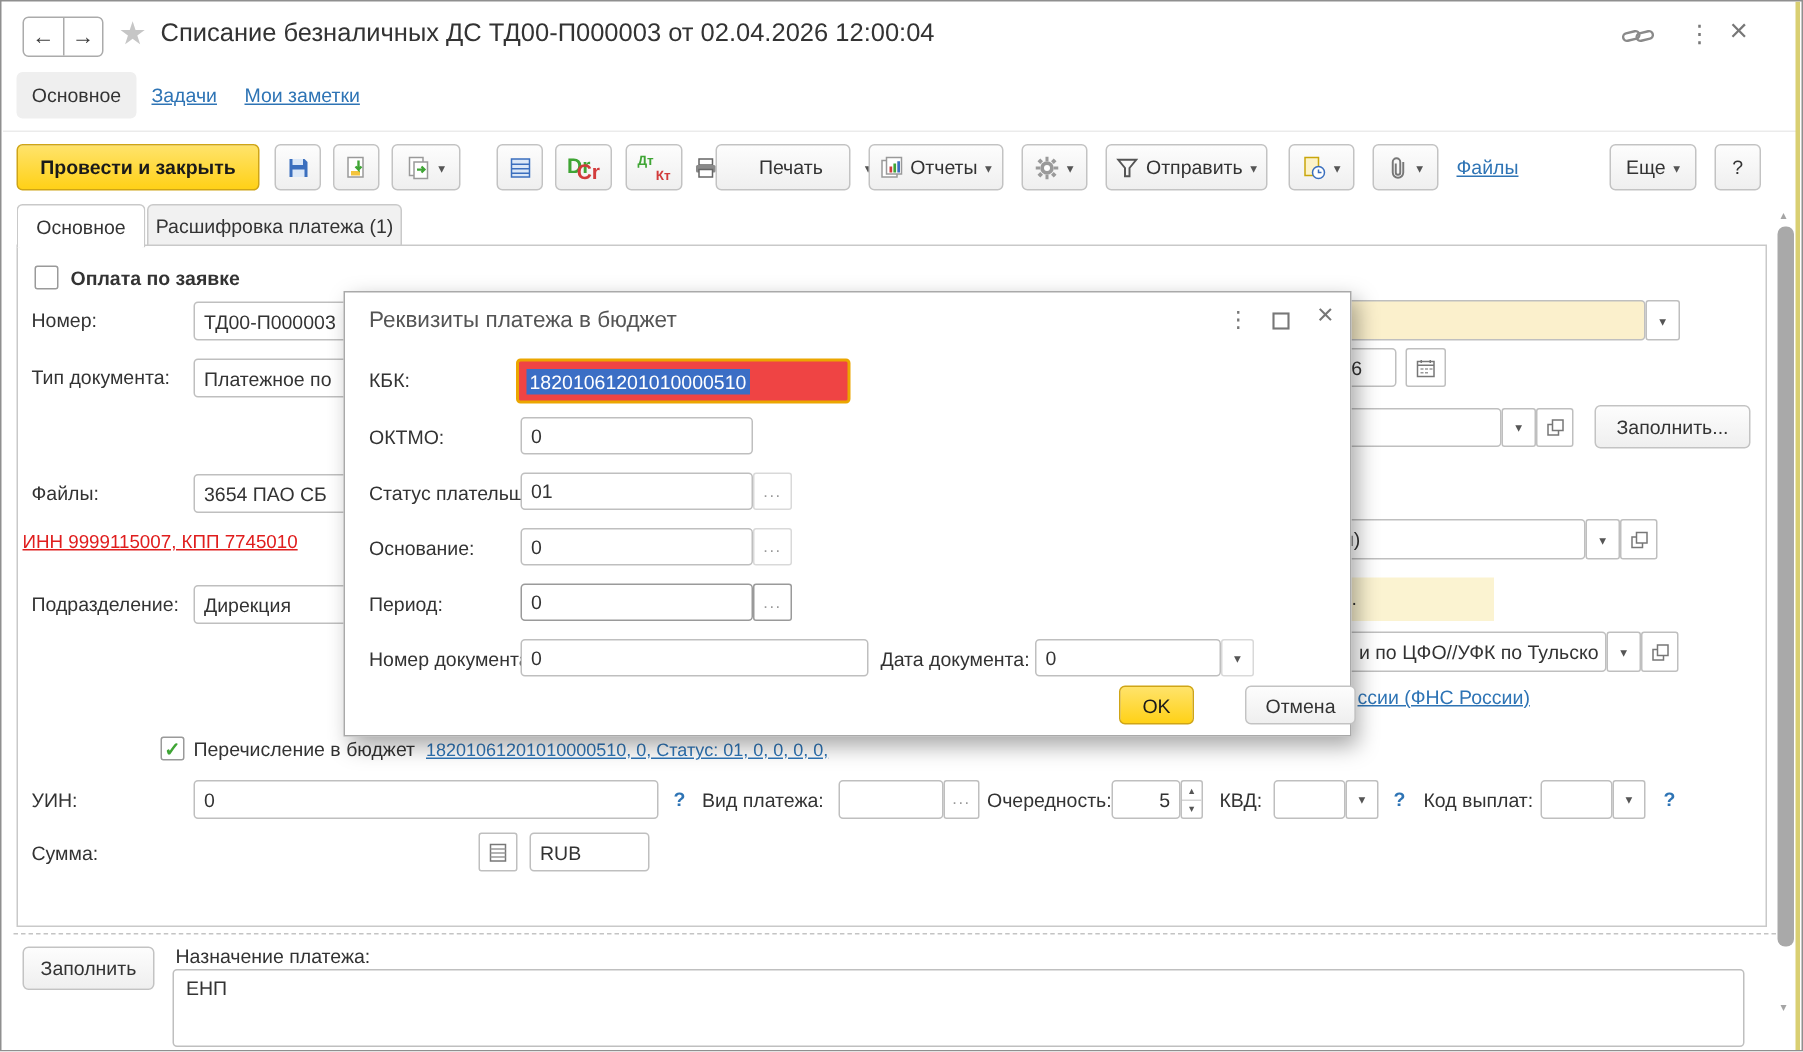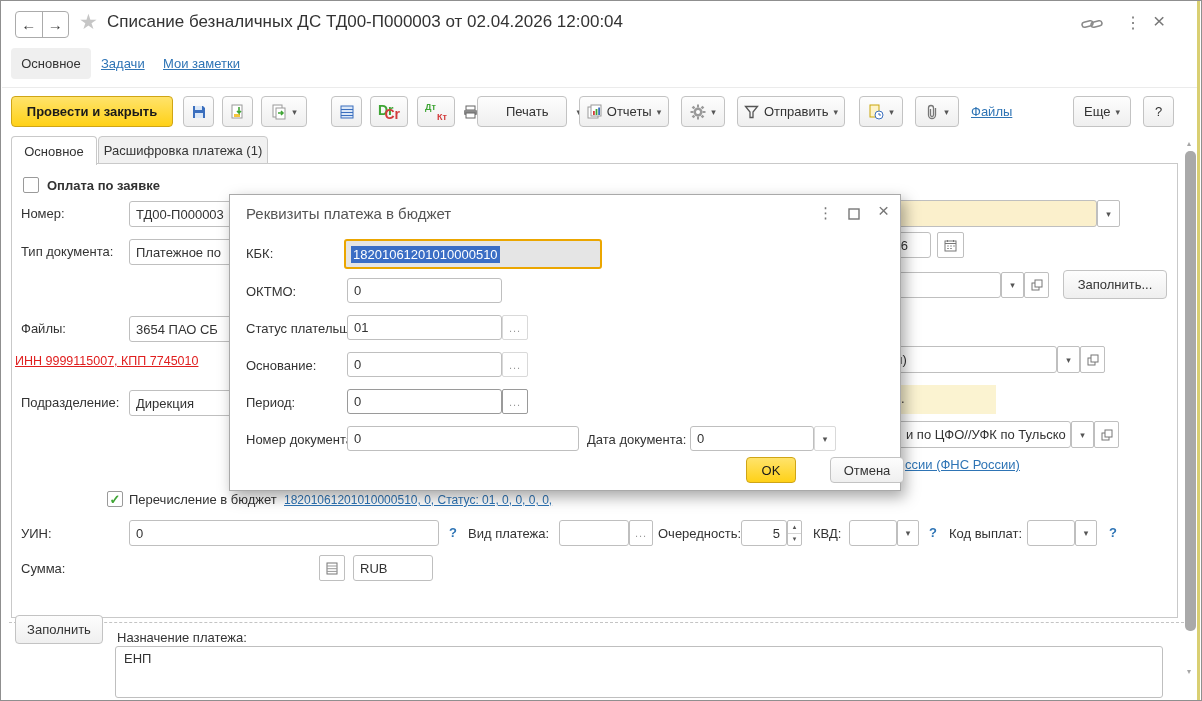--- a/index.html
+++ b/index.html
@@ -352,21 +352,21 @@
     <div style="position:absolute;left:16px;top:10px;font-size:15px;color:#555;">Реквизиты платежа в бюджет</div>
     <div style="position:absolute;left:588px;top:9px;font-size:15px;color:#777;cursor:pointer;">⋮</div>
     <div style="position:absolute;left:618px;top:13px;cursor:pointer;">
         <svg width="12" height="12" viewBox="0 0 12 12">
           <rect x="1" y="1" width="10" height="10" fill="none" stroke="#777" stroke-width="1.4"></rect>
         </svg>
       </div>
     <div style="position:absolute;left:648px;top:5px;font-size:19px;color:#777;cursor:pointer;">×</div>
 
     <div class="dlg-lbl" style="left:16px;top:51px;">КБК:</div>
-    <div style="position:absolute;left:114px;top:44px;width:258px;height:30px;border:2px solid #eba600;border-radius:3px;background:#e5e5e5;display:flex;align-items:center;padding:0 5px;">
+    <div style="position:absolute;left:114px;top:44px;width:223px;height:30px;border:2px solid #eba600;border-radius:3px;background:#ef4444;display:flex;align-items:center;padding:0 5px;">
       <span style="background:#3b6ec5;color:#fff;font-size:13px;padding:1px 2px;">18201061201010000510</span>
     </div>
 
     <div class="dlg-lbl" style="left:16px;top:89px;">ОКТМО:</div>
     <div class="fld" style="left:117px;top:83px;width:155px;height:25px;">
         <span>0</span>
       </div>
 
     <div class="dlg-lbl" style="left:16px;top:126px;">Статус плательщика:</div>
     <div class="fld" style="left:117px;top:120px;width:155px;height:25px;">
@@ -406,21 +406,21 @@
 
     <div class="btn btn-y" style="left:516px;top:262px;width:50px;height:26px;color:#1a1a1a;">
         <span>OK</span>
       </div>
     <div class="btn" style="left:576px;top:262px;width:74px;height:26px;margin-left:24px;">
         <span>Отмена</span>
       </div>
   </div>
 
   <div class="abs" style="left:8px;top:621px;width:1180px;border-top:1px dashed #c4c4c4;"></div>
-  <div class="btn" style="left:14px;top:614px;width:88px;height:29px;">
+  <div class="btn" style="left:14px;top:630px;width:88px;height:29px;">
       <span>Заполнить</span>
     </div>
   <div class="abs lbl" style="left:116px;top:629px;">Назначение платежа:</div>
   <div class="abs" style="left:114px;top:645px;width:1048px;height:52px;border:1px solid #bfbfbf;border-radius:3px;background:#fff;padding:4px 8px;font-size:13px;color:#333;"><span>ЕНП</span></div>
 
   <div class="abs" style="left:1186px;top:138px;font-size:8px;color:#a5a5a5;cursor:pointer;">▴</div>
   <div class="abs" style="left:1184px;top:150px;width:11px;height:480px;background:#a9a9a9;border-radius:5px;cursor:pointer;"></div>
   <div class="abs" style="left:1186px;top:666px;font-size:8px;color:#a5a5a5;cursor:pointer;">▾</div>
 
   <div class="abs" style="left:1196px;top:0;width:3px;height:701px;background:#d9cf72;"></div>

